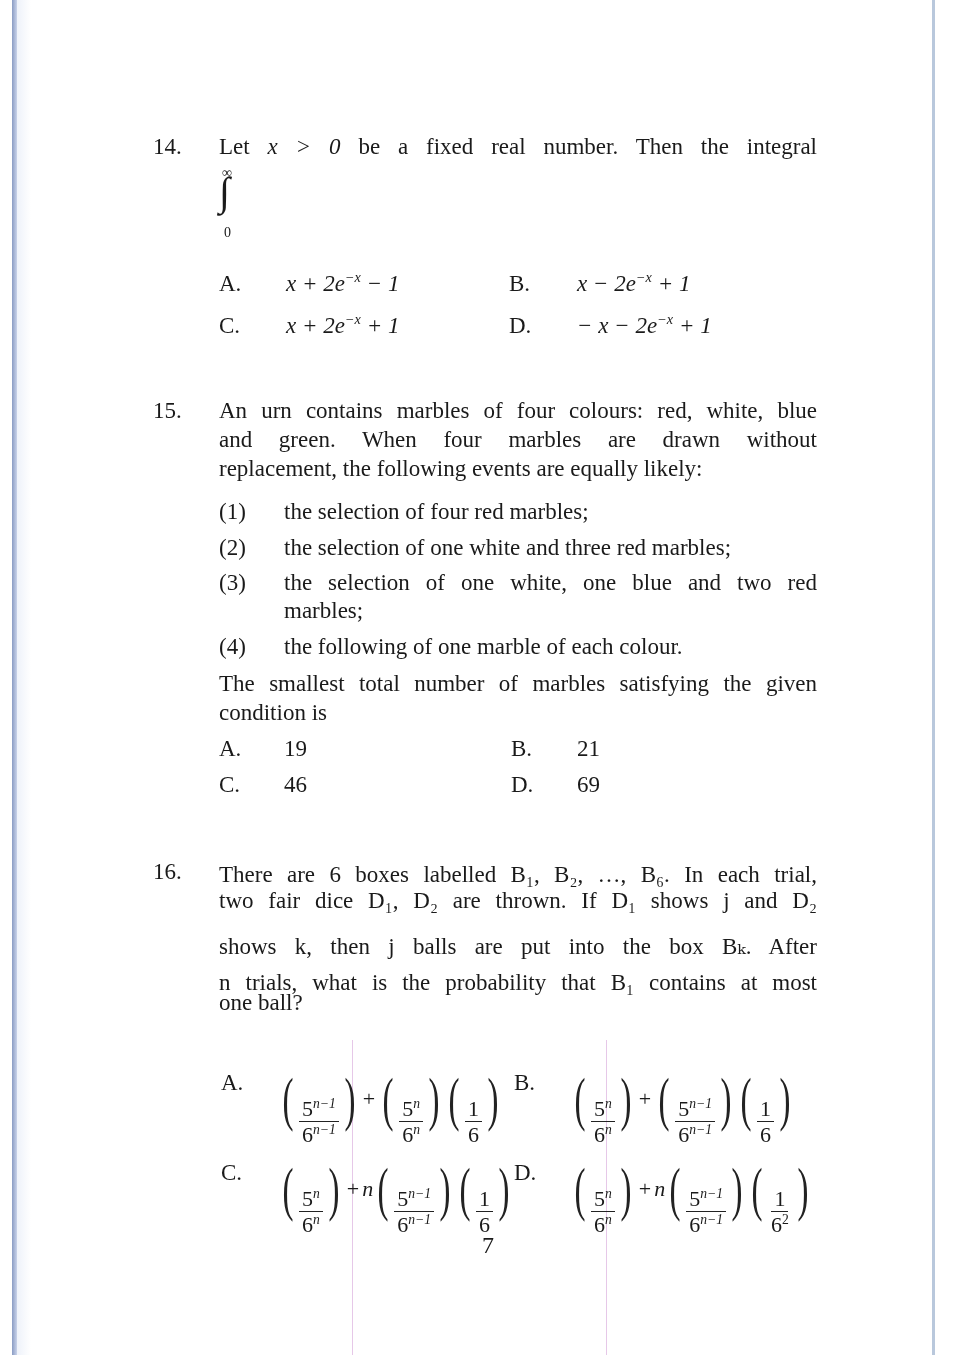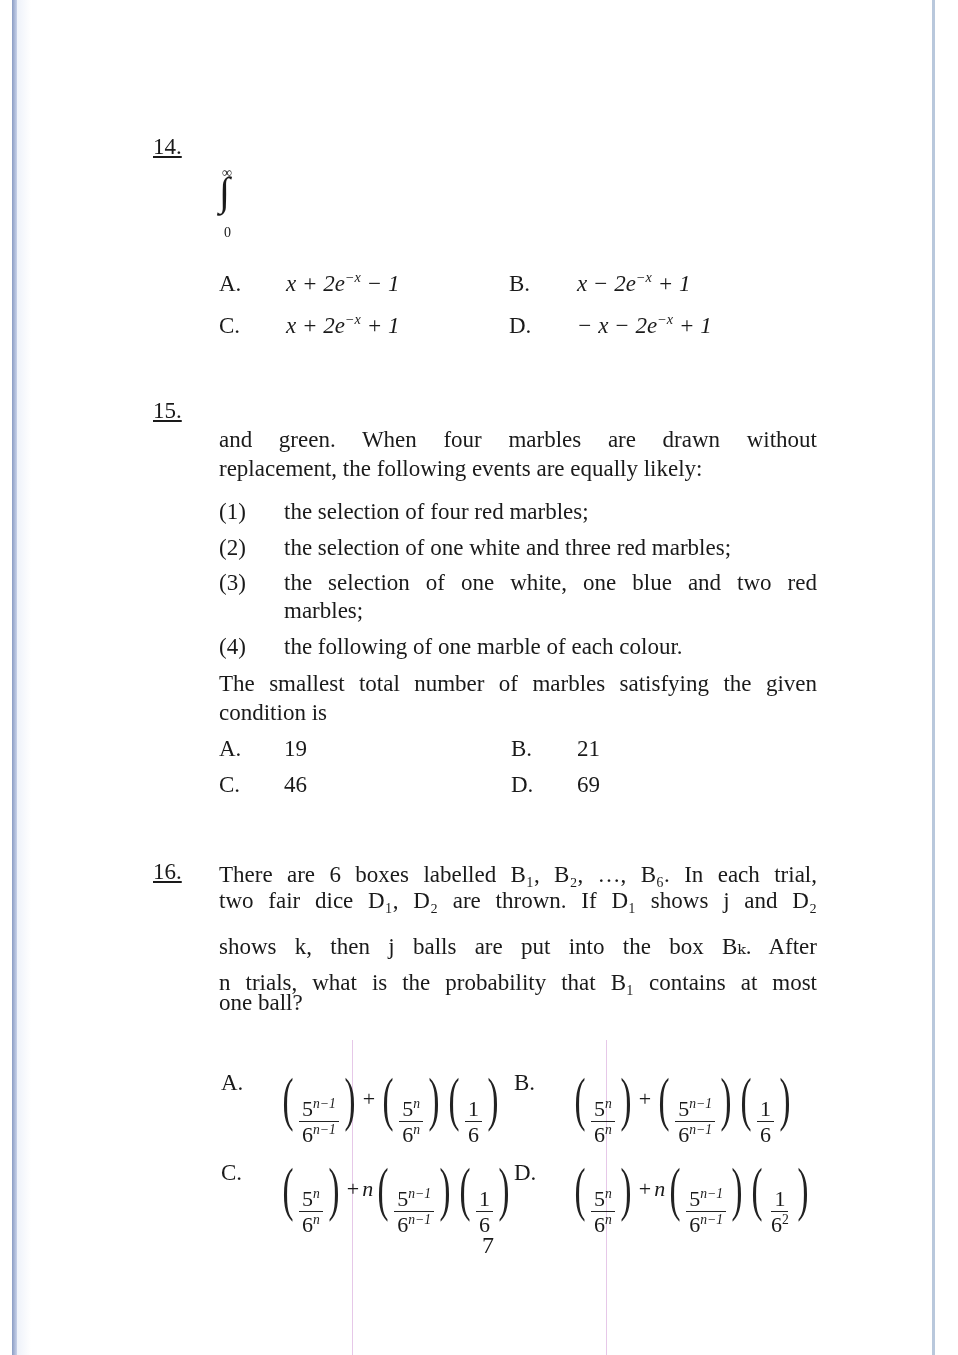--- a/index.html
+++ b/index.html
@@ -12,21 +12,21 @@
   .edge-left { position: absolute; left: 12px; top: 0; width: 5px; height: 1355px;
     background: linear-gradient(to right, #8a9cc4, #c9d3ea); }
   .edge-left-soft { position: absolute; left: 17px; top: 0; width: 14px; height: 1355px;
     background: linear-gradient(to right, #eef2fa, #ffffff); }
   .edge-right { position: absolute; left: 932px; top: 0; width: 3px; height: 1355px; background: #b9c8dc; }
   .pink-line { position: absolute; top: 1040px; width: 1px; height: 315px; background: #e6c8e8; }
   .pink-line.l1 { left: 352px; }
   .pink-line.l2 { left: 606px; top: 1040px; }
 
   .q { position: absolute; left: 153px; width: 665px; font-size: 23px; line-height: 29px; }
-  .qnum { position: absolute; left: 0; top: 0; text-decoration: underline; }
+  .qnum { position: absolute; left: 0; top: 0; }
   .qbody { position: absolute; left: 66px; width: 598px; }
   .just { text-align: justify; text-align-last: justify; }
   .i { font-style: italic; }
   sub, sup { font-size: 62%; line-height: 0; }
 
   
   .integral { position: absolute; left: 66px; top: 26px; height: 90px; width: 400px; }
   .int-sign { position: absolute; left: 0; top: 14px; font-size: 40px; line-height: 40px; }
   .int-up { position: absolute; left: 3px; top: 0; font-size: 14px; }
   .int-lo { position: absolute; left: 5px; top: 60px; font-size: 14px; }
@@ -54,20 +54,25 @@
 <body>
 
 <div class="edge-left-soft"></div>
 <div class="edge-left"></div>
 <div class="edge-right"></div>
 <div class="pink-line l1"></div>
 <div class="pink-line l2"></div>
 
 <div class="q" style="top:132px; height:210px;">
   <span class="qnum">14.</span>
+  <div class="qbody just" style="top:0;">
+    <span>Let</span>
+    <span class="i">x &gt; 0</span>
+    <span>be a fixed real number. Then the integral</span>
+  </div>
   <div class="integral">
     <span class="int-up">∞</span>
     <span class="int-sign">∫</span>
     <span class="int-lo">0</span>
   </div>
   <div class="opt-row" style="top:137px; left:66px;">
     <span class="opt-label" style="left:0;">A.</span>
     <span class="opt-val i" style="left:67px;"><span>x + 2e</span><sup>−x</sup><span> − 1</span></span>
   </div>
   <div class="opt-row" style="top:137px; left:356px;">
@@ -79,20 +84,21 @@
     <span class="opt-val i" style="left:67px;"><span>x + 2e</span><sup>−x</sup><span> + 1</span></span>
   </div>
   <div class="opt-row" style="top:179px; left:356px;">
     <span class="opt-label" style="left:0;">D.</span>
     <span class="opt-val i" style="left:68px;"><span>− x − 2e</span><sup>−x</sup><span> + 1</span></span>
   </div>
 </div>
 
 <div class="q" style="top:396px; height:410px;">
   <span class="qnum">15.</span>
+  <div class="qbody just" style="top:0;">An urn contains marbles of four colours: red, white, blue</div>
   <div class="qbody" style="top:58px;">replacement, the following events are equally likely:</div>
   <div class="qbody just" style="top:29px;">and green. When four marbles are drawn without</div>
 
   <div class="list-item" style="top:101px;">
     <span class="list-num">(1)</span>
     <span class="list-text">the selection of four red marbles;</span>
   </div>
   <div class="list-item" style="top:137px;">
     <span class="list-num">(2)</span>
     <span class="list-text">the selection of one white and three red marbles;</span>

